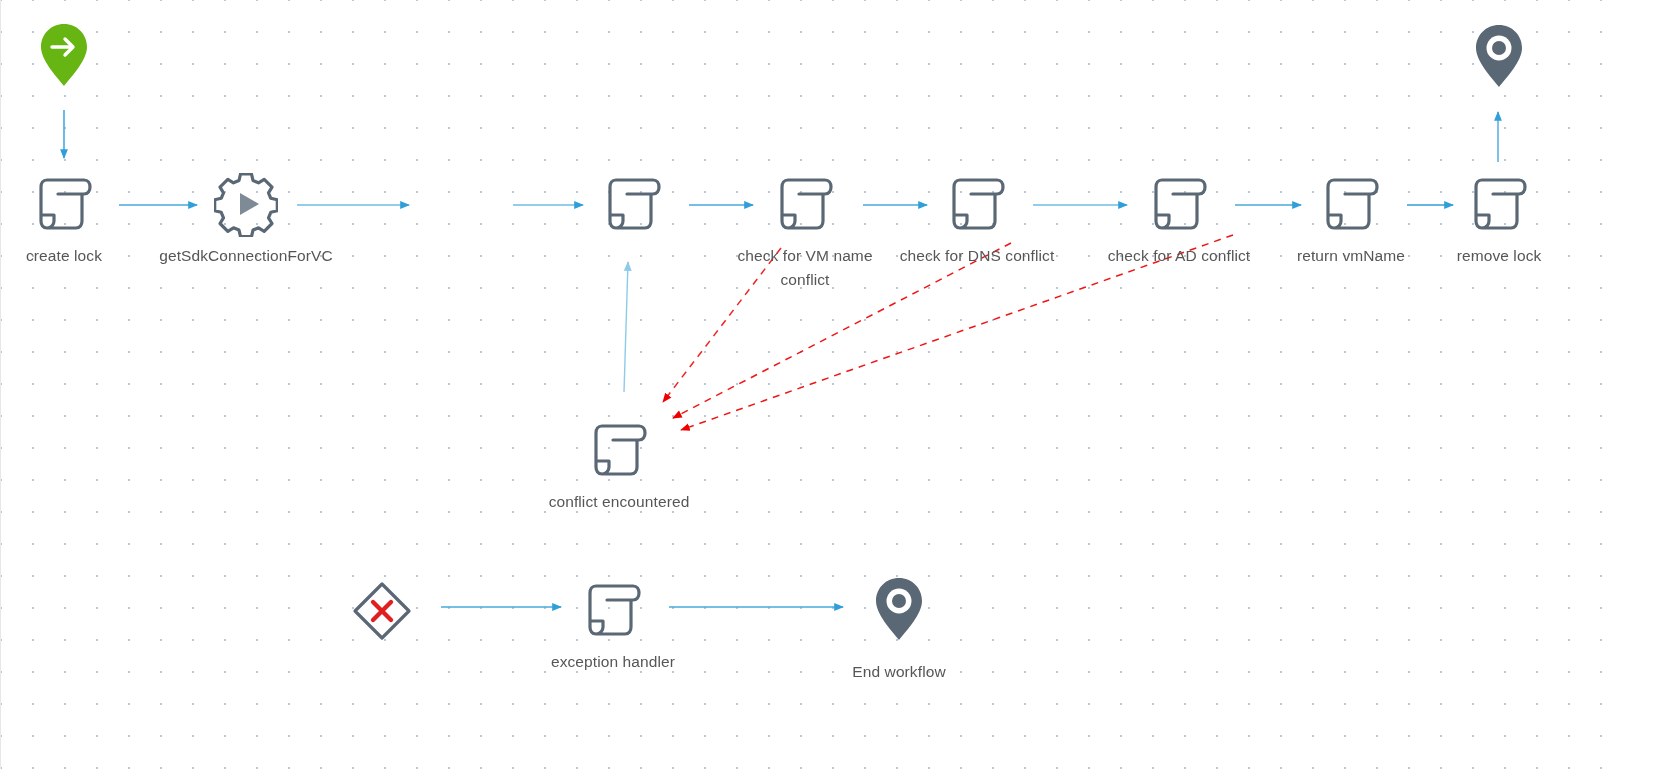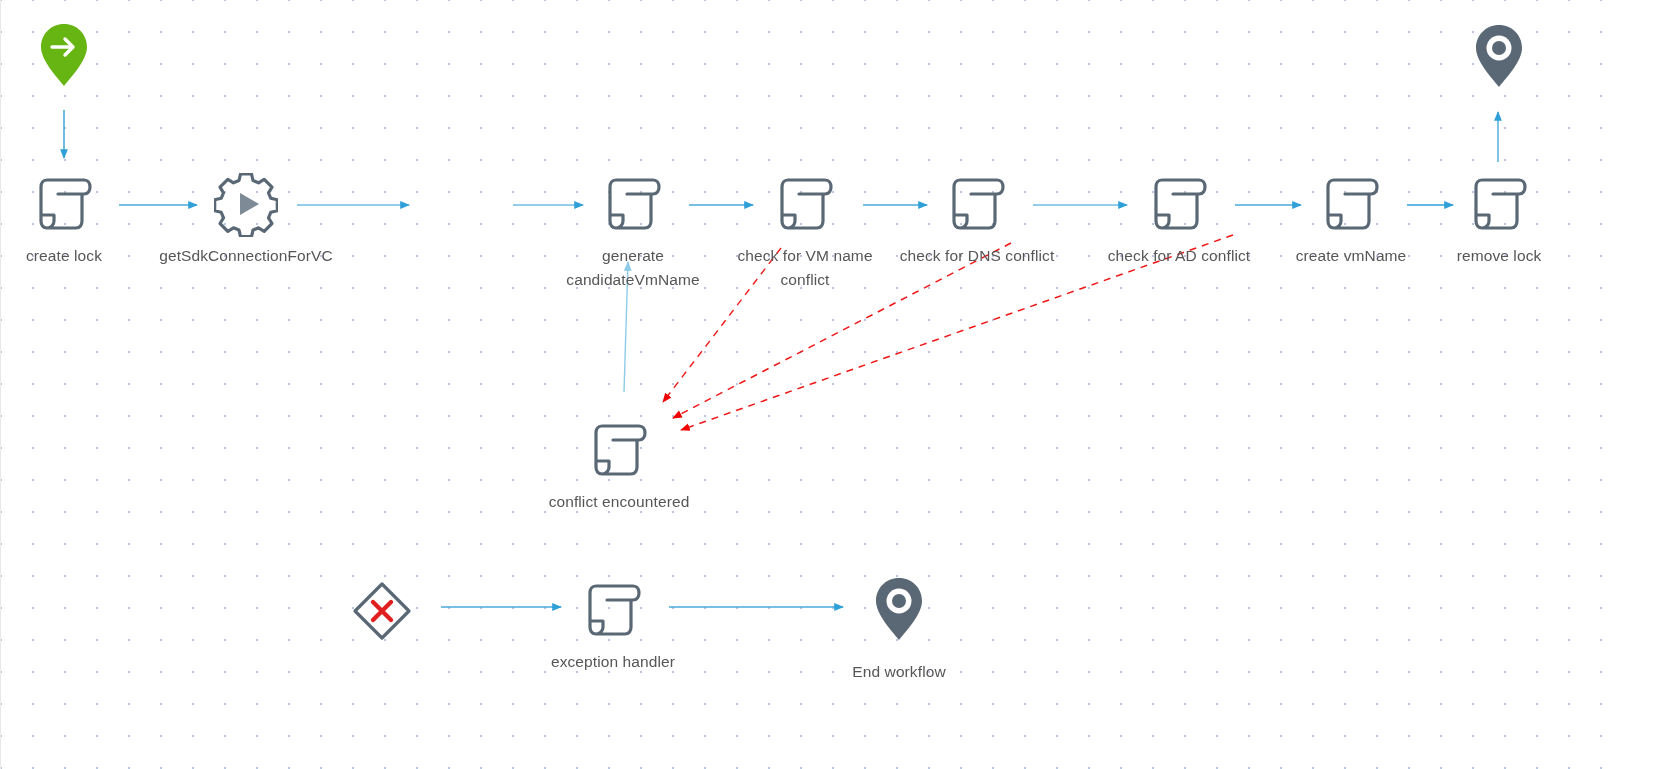--- a/index.html
+++ b/index.html
@@ -177,22 +177,20 @@
 
 
   <div class="node" style="left:632px; top:170px;">
     <div class="glyph">
       <svg width="60" height="66" viewBox="0 0 60 66">
         <path d="M13,8 L50,8 M50,8 C54,8 56,11 56,15 C56,19 54,22 50,22 L24,22
                  M13,8 C9,8 7,11 7,15 L7,49 C7,53 9,56 13,56 L42,56 C46,56 48,53 48,49 L48,22
                  M7,43 L20,43 L20,49 C20,53 17,56 13,56" fill="none" stroke="#5a6875" stroke-width="3.2" stroke-linecap="round" stroke-linejoin="round"></path>
       </svg>
     </div>
-    <div class="caption">generate
-candidateVmName</div>
   </div>
 
   <div class="node wide" style="left:976px; top:170px;">
     <div class="glyph">
       <svg width="60" height="66" viewBox="0 0 60 66">
         <path d="M13,8 L50,8 M50,8 C54,8 56,11 56,15 C56,19 54,22 50,22 L24,22
                  M13,8 C9,8 7,11 7,15 L7,49 C7,53 9,56 13,56 L42,56 C46,56 48,53 48,49 L48,22
                  M7,43 L20,43 L20,49 C20,53 17,56 13,56" fill="none" stroke="#5a6875" stroke-width="3.2" stroke-linecap="round" stroke-linejoin="round"></path>
       </svg>
     </div>
@@ -223,21 +221,21 @@
   </div>
 
   <div class="node" style="left:1350px; top:170px;">
     <div class="glyph">
       <svg width="60" height="66" viewBox="0 0 60 66">
         <path d="M13,8 L50,8 M50,8 C54,8 56,11 56,15 C56,19 54,22 50,22 L24,22
                  M13,8 C9,8 7,11 7,15 L7,49 C7,53 9,56 13,56 L42,56 C46,56 48,53 48,49 L48,22
                  M7,43 L20,43 L20,49 C20,53 17,56 13,56" fill="none" stroke="#5a6875" stroke-width="3.2" stroke-linecap="round" stroke-linejoin="round"></path>
       </svg>
     </div>
-    <div class="caption">create vmName</div>
+    <div class="caption">return vmName</div>
   </div>
 
   <div class="node" style="left:1498px; top:170px;">
     <div class="glyph">
       <svg width="60" height="66" viewBox="0 0 60 66">
         <path d="M13,8 L50,8 M50,8 C54,8 56,11 56,15 C56,19 54,22 50,22 L24,22
                  M13,8 C9,8 7,11 7,15 L7,49 C7,53 9,56 13,56 L42,56 C46,56 48,53 48,49 L48,22
                  M7,43 L20,43 L20,49 C20,53 17,56 13,56" fill="none" stroke="#5a6875" stroke-width="3.2" stroke-linecap="round" stroke-linejoin="round"></path>
       </svg>
     </div>

